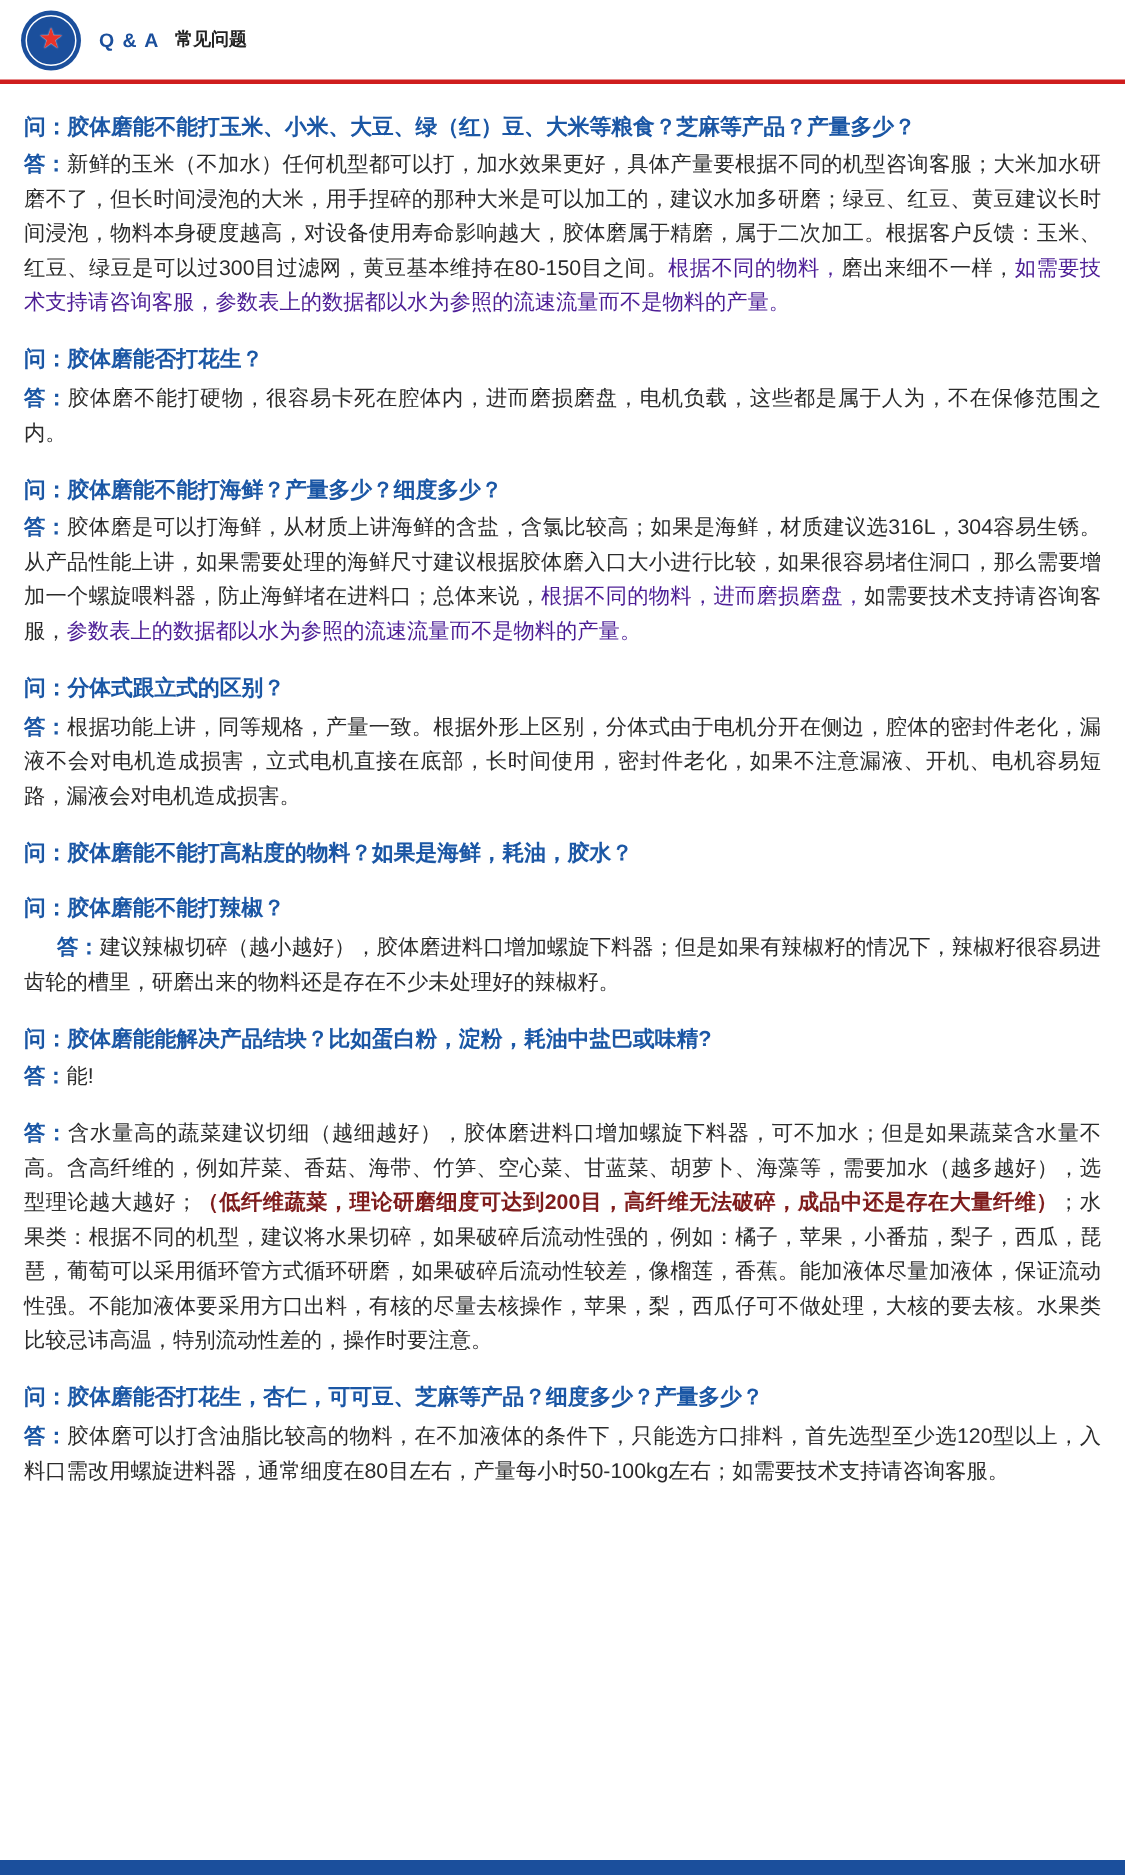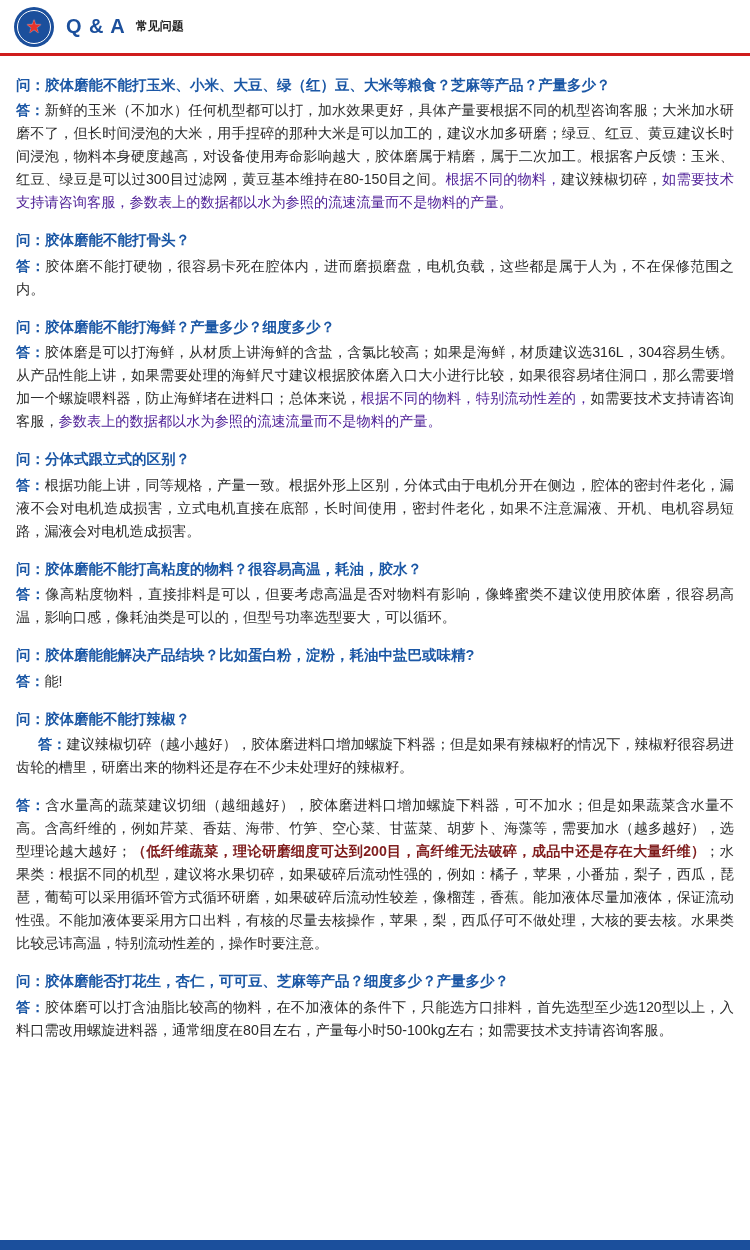--- a/index.html
+++ b/index.html
@@ -51,21 +51,21 @@
   .logo .star {
     color: #e8332a;
     font-size: 19px;
     line-height: 1;
     position: relative;
     z-index: 2;
     text-shadow: 0 0 1px #ffffff;
   }
   .header-title {
     margin-left: 12px;
-    font-size: 20px;
+    font-size: 13px;
     color: #1b4f9c;
     letter-spacing: 1px;
     font-weight: bold;
   }
   .header-sub {
     margin-left: 10px;
     font-size: 12px;
     color: #222222;
     font-weight: bold;
   }
@@ -133,75 +133,72 @@
     <div class="header-sub">常见问题</div>
   </div>
 
   <div class="content">
 
     <div class="qa-block">
       <div class="q-line">
         <span class="q-label">问：</span><span>胶体磨能不能打玉米、小米、大豆、绿（红）豆、大米等粮食？芝麻等产品？产量多少？</span>
       </div>
       <div class="a-line">
-        <span class="a-label">答：</span><span>新鲜的玉米（不加水）任何机型都可以打，加水效果更好，具体产量要根据不同的机型咨询客服；大米加水研磨不了，但长时间浸泡的大米，用手捏碎的那种大米是可以加工的，建议水加多研磨；绿豆、红豆、黄豆建议长时间浸泡，物料本身硬度越高，对设备使用寿命影响越大，胶体磨属于精磨，属于二次加工。根据客户反馈：玉米、红豆、绿豆是可以过300目过滤网，黄豆基本维持在80-150目之间。</span><span class="red">根据不同的物料，</span><span>建议辣椒切碎，</span><span class="red">如需要技术支持请咨询客服，</span><span class="red">参数表上的数据都以水为参照的流速流量而不是物料的产量。</span>
-      </div>
-    </div>
-
-    <div class="qa-block">
-      <div class="q-line">
-        <span class="q-label">问：</span><span>胶体磨能不能打骨头？</span>
+        <span class="a-label">答：</span><span>新鲜的玉米（不加水）任何机型都可以打，加水效果更好，具体产量要根据不同的机型咨询客服；大米加水研磨不了，但长时间浸泡的大米，用手捏碎的那种大米是可以加工的，建议水加多研磨；绿豆、红豆、黄豆建议长时间浸泡，物料本身硬度越高，对设备使用寿命影响越大，胶体磨属于精磨，属于二次加工。根据客户反馈：玉米、红豆、绿豆是可以过300目过滤网，黄豆基本维持在80-150目之间。</span><span class="red">根据不同的物料，</span><span>磨出来细不一样，</span><span class="red">如需要技术支持请咨询客服，</span><span class="red">参数表上的数据都以水为参照的流速流量而不是物料的产量。</span>
+      </div>
+    </div>
+
+    <div class="qa-block">
+      <div class="q-line">
+        <span class="q-label">问：</span><span>胶体磨能否打花生？</span>
       </div>
       <div class="a-line">
         <span class="a-label">答：</span><span>胶体磨不能打硬物，很容易卡死在腔体内，进而磨损磨盘，电机负载，这些都是属于人为，不在保修范围之内。</span>
       </div>
     </div>
 
     <div class="qa-block">
       <div class="q-line">
         <span class="q-label">问：</span><span>胶体磨能不能打海鲜？产量多少？细度多少？</span>
       </div>
       <div class="a-line">
-        <span class="a-label">答：</span><span>胶体磨是可以打海鲜，从材质上讲海鲜的含盐，含氯比较高；如果是海鲜，材质建议选316L，304容易生锈。从产品性能上讲，如果需要处理的海鲜尺寸建议根据胶体磨入口大小进行比较，如果很容易堵住洞口，那么需要增加一个螺旋喂料器，防止海鲜堵在进料口；总体来说，</span><span class="red">根据不同的物料，特别流动性差的，</span><span>如需要技术支持请咨询客服，</span><span class="red">参数表上的数据都以水为参照的流速流量而不是物料的产量。</span>
+        <span class="a-label">答：</span><span>胶体磨是可以打海鲜，从材质上讲海鲜的含盐，含氯比较高；如果是海鲜，材质建议选316L，304容易生锈。从产品性能上讲，如果需要处理的海鲜尺寸建议根据胶体磨入口大小进行比较，如果很容易堵住洞口，那么需要增加一个螺旋喂料器，防止海鲜堵在进料口；总体来说，</span><span class="red">根据不同的物料，进而磨损磨盘，</span><span>如需要技术支持请咨询客服，</span><span class="red">参数表上的数据都以水为参照的流速流量而不是物料的产量。</span>
       </div>
     </div>
 
     <div class="qa-block">
       <div class="q-line">
         <span class="q-label">问：</span><span>分体式跟立式的区别？</span>
       </div>
       <div class="a-line">
         <span class="a-label">答：</span><span>根据功能上讲，同等规格，产量一致。根据外形上区别，分体式由于电机分开在侧边，腔体的密封件老化，漏液不会对电机造成损害，立式电机直接在底部，长时间使用，密封件老化，如果不注意漏液、开机、电机容易短路，漏液会对电机造成损害。</span>
       </div>
     </div>
 
     <div class="qa-block">
       <div class="q-line">
-        <span class="q-label">问：</span><span>胶体磨能不能打高粘度的物料？很容易高温，耗油，胶水？</span>
-      </div>
-      <div class="a-line">
-        <span class="a-label">答：</span><span>像高粘度物料，直接排料是可以，但要考虑高温是否对物料有影响，像蜂蜜类不建议使用胶体磨，很容易高温，影响口感，像耗油类是可以的，但型号功率选型要大，可以循环。</span>
+        <span class="q-label">问：</span><span>胶体磨能不能打高粘度的物料？如果是海鲜，耗油，胶水？</span>
+      </div>
+    </div>
+
+    <div class="qa-block">
+      <div class="q-line">
+        <span class="q-label">问：</span><span>胶体磨能不能打辣椒？</span>
+      </div>
+      <div class="a-line">
+        <span class="indent"></span><span class="a-label">答：</span><span>建议辣椒切碎（越小越好），胶体磨进料口增加螺旋下料器；但是如果有辣椒籽的情况下，辣椒籽很容易进齿轮的槽里，研磨出来的物料还是存在不少未处理好的辣椒籽。</span>
       </div>
     </div>
 
     <div class="qa-block">
       <div class="q-line">
         <span class="q-label">问：</span><span>胶体磨能能解决产品结块？比如蛋白粉，淀粉，耗油中盐巴或味精?</span>
       </div>
       <div class="a-line">
         <span class="a-label">答：</span><span>能!</span>
-      </div>
-    </div>
-
-    <div class="qa-block">
-      <div class="q-line">
-        <span class="q-label">问：</span><span>胶体磨能不能打辣椒？</span>
-      </div>
-      <div class="a-line">
-        <span class="indent"></span><span class="a-label">答：</span><span>建议辣椒切碎（越小越好），胶体磨进料口增加螺旋下料器；但是如果有辣椒籽的情况下，辣椒籽很容易进齿轮的槽里，研磨出来的物料还是存在不少未处理好的辣椒籽。</span>
       </div>
     </div>
 
     <div class="qa-block">
       <div class="a-line">
         <span class="a-label">答：</span><span>含水量高的蔬菜建议切细（越细越好），胶体磨进料口增加螺旋下料器，可不加水；但是如果蔬菜含水量不高。含高纤维的，例如芹菜、香菇、海带、竹笋、空心菜、甘蓝菜、胡萝卜、海藻等，需要加水（越多越好），选型理论越大越好；</span><span class="red-strong">（低纤维蔬菜，理论研磨细度可达到200目，高纤维无法破碎，成品中还是存在大量纤维）</span><span>；水果类：根据不同的机型，建议将水果切碎，如果破碎后流动性强的，例如：橘子，苹果，小番茄，梨子，西瓜，琵琶，葡萄可以采用循环管方式循环研磨，如果破碎后流动性较差，像榴莲，香蕉。能加液体尽量加液体，保证流动性强。不能加液体要采用方口出料，有核的尽量去核操作，苹果，梨，西瓜仔可不做处理，大核的要去核。水果类比较忌讳高温，特别流动性差的，操作时要注意。</span>
       </div>
     </div>
 
     <div class="qa-block">

